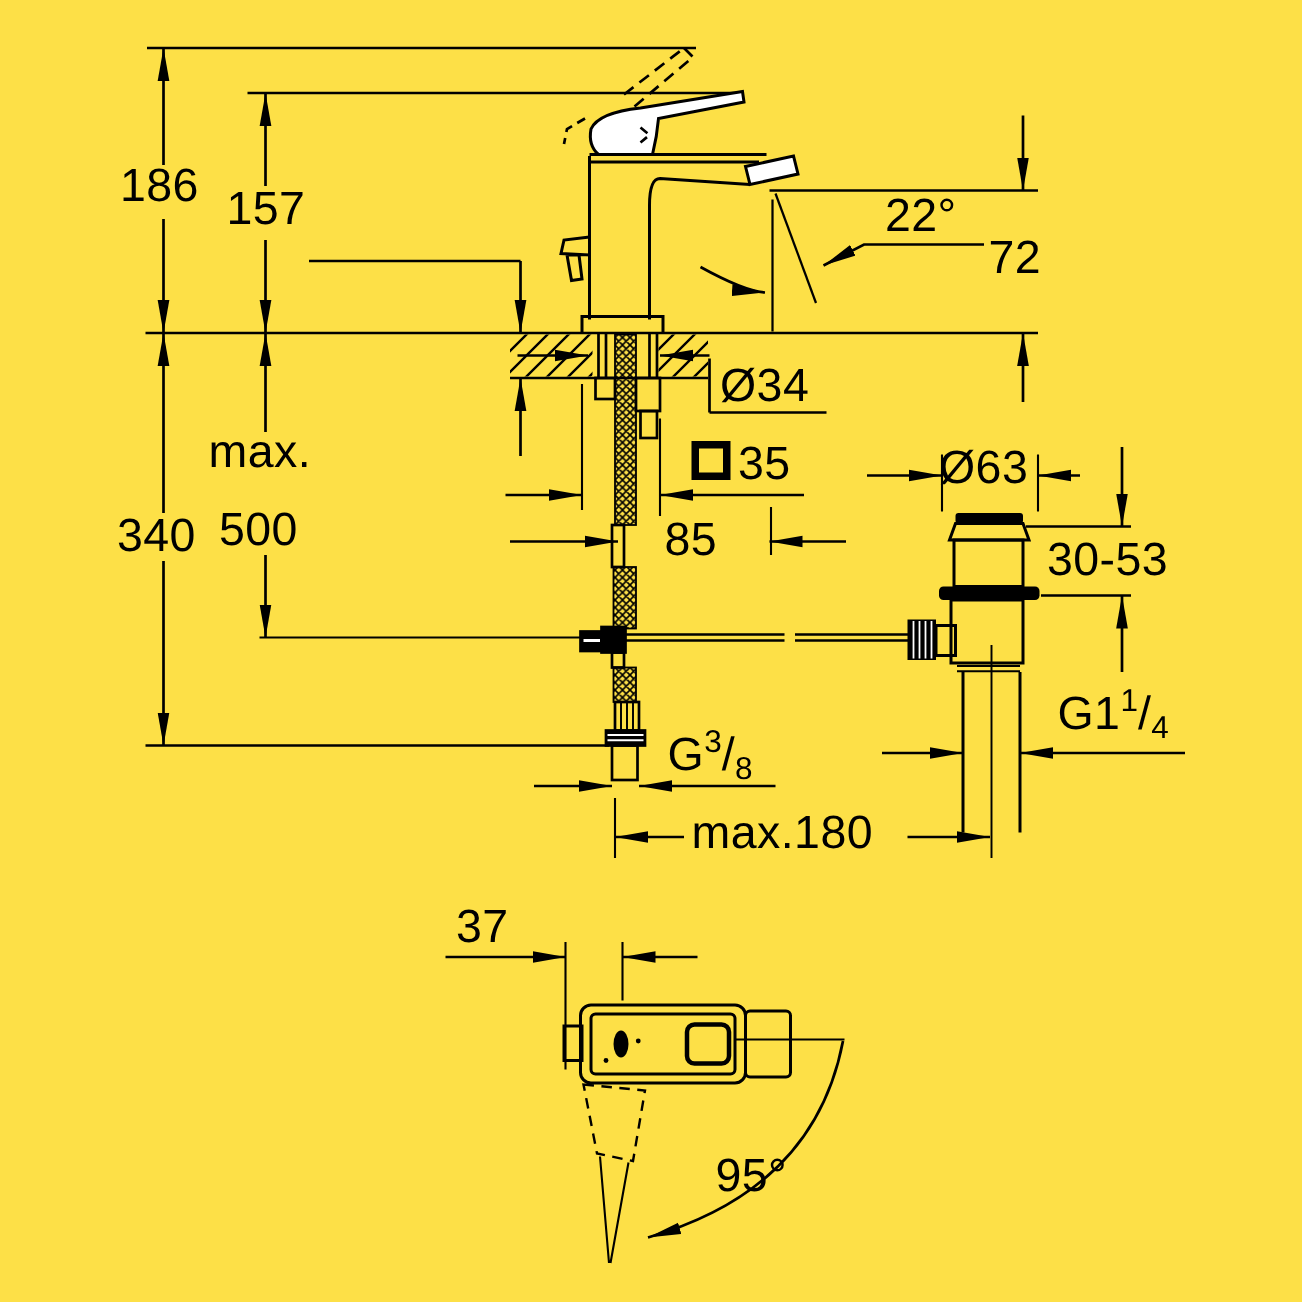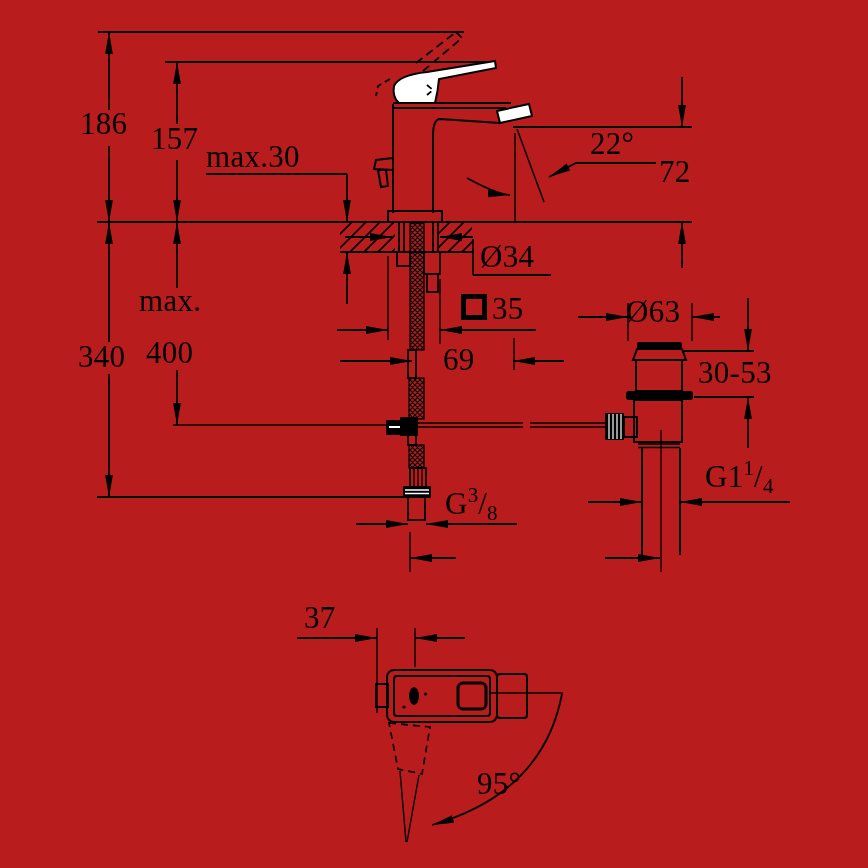--- a/index.html
+++ b/index.html
@@ -1,18 +1,18 @@
 <!DOCTYPE html>
 <html><head>
 <meta charset="utf-8">
 <style>
   html,body{margin:0;padding:0;background:#fff;}
   .canvas{
-    position:relative;width:868px;height:868px;background:#b91c1c;
-    font-family:Liberation Serif, serif;color:#000;overflow:hidden;
+    position:relative;width:868px;height:868px;background:#fde047;
+    font-family:Liberation Sans, sans-serif;color:#000;overflow:hidden;
   }
   .canvas svg{position:absolute;left:0;top:0;}
   .lbl{
     position:absolute;font-size:31px;line-height:1.05;letter-spacing:.3px;
     white-space:nowrap;color:#000;
   }
   .lbl sup{font-size:21px;position:relative;top:-1px;vertical-align:super;letter-spacing:0;}
   .lbl sub{font-size:21px;position:relative;top:6px;vertical-align:baseline;letter-spacing:0;}
   .sq{
     display:inline-block;width:16px;height:16px;border:5px solid #000;
@@ -163,29 +163,29 @@
     <rect x="376" y="684" width="12" height="23"></rect>
     <path stroke-width="1.4" d="M490,693 H563"></path>
     <path stroke-width="1.6" stroke-dasharray="7 5" d="M389,723 L430,727 L422,774 L398,769 Z"></path>
     <path stroke-width="1.4" d="M400,771 L406,842 M419,775 L407,842"></path>
     <path stroke-width="1.8" marker-end="url(#arr)" d="M562,694 Q543,793 432,825"></path>
   </g>
 </svg>
 
 <div class="lbl" style="left:80px;top:108px">186</div>
 <div class="lbl" style="left:151px;top:123px">157</div>
-<div class="lbl" style="left:206px;top:141px">max.30</div>
 <div class="lbl" style="left:590px;top:128px">22°</div>
 <div class="lbl" style="left:659px;top:156px">72</div>
 <div class="lbl" style="left:480px;top:241px">Ø34</div>
 <div class="lbl" style="left:461px;top:293px"><span class="sq"></span><span>35</span></div>
-<div class="lbl" style="left:443px;top:344px">69</div>
+<div class="lbl" style="left:443px;top:344px">85</div>
 <div class="lbl" style="left:139px;top:285px">max.</div>
-<div class="lbl" style="left:146px;top:337px">400</div>
+<div class="lbl" style="left:146px;top:337px">500</div>
 <div class="lbl" style="left:78px;top:341px">340</div>
 <div class="lbl" style="left:626px;top:296px">Ø63</div>
 <div class="lbl" style="left:698px;top:357px">30-53</div>
 <div class="lbl" style="left:705px;top:458px"><span>G1</span><sup>1</sup><span>/</span><sub>4</sub></div>
 <div class="lbl" style="left:445px;top:485px"><span>G</span><sup>3</sup><span>/</span><sub>8</sub></div>
+<div class="lbl" style="left:461px;top:539px">max.180</div>
 <div class="lbl" style="left:304px;top:602px">37</div>
 <div class="lbl" style="left:477px;top:768px">95°</div>
 
 </div>
 
 </body></html>

